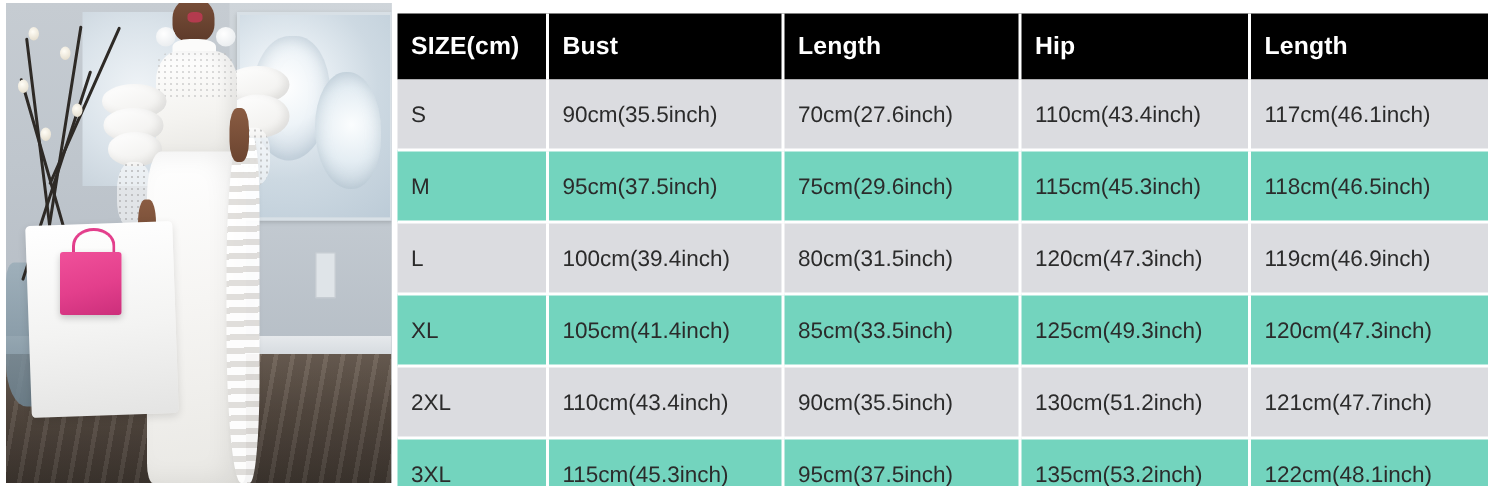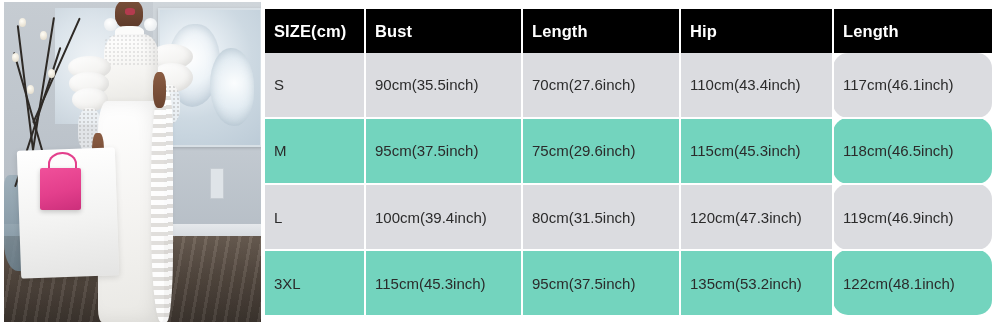--- a/index.html
+++ b/index.html
@@ -318,21 +318,21 @@
 
   table.size-table tbody td {
     padding: 4px 0 4px 9px;
     height: 38px;
     color: #2b2b2b;
     border-right: 2px solid #ffffff;
     border-bottom: 2px solid #ffffff;
     white-space: nowrap;
     font-size: 15px;
   }
-  table.size-table tbody td:last-child { border-right: none; border-radius: 15px; }
+  table.size-table tbody td:last-child { border-right: none; }
   table.size-table tbody tr:last-child td { border-bottom: none; }
 
   tbody tr.row-grey td { background: #dbdce0; }
   tbody tr.row-teal td { background: #73d4be; }
 </style>
 </head>
 <body>
 
 <div id="page">
 
@@ -427,20 +427,34 @@
           <td>118cm(46.5inch)</td>
         </tr>
         <tr class="row-grey">
           <td>L</td>
           <td>100cm(39.4inch)</td>
           <td>80cm(31.5inch)</td>
           <td>120cm(47.3inch)</td>
           <td>119cm(46.9inch)</td>
         </tr>
         <tr class="row-teal">
+          <td>XL</td>
+          <td>105cm(41.4inch)</td>
+          <td>85cm(33.5inch)</td>
+          <td>125cm(49.3inch)</td>
+          <td>120cm(47.3inch)</td>
+        </tr>
+        <tr class="row-grey">
+          <td>2XL</td>
+          <td>110cm(43.4inch)</td>
+          <td>90cm(35.5inch)</td>
+          <td>130cm(51.2inch)</td>
+          <td>121cm(47.7inch)</td>
+        </tr>
+        <tr class="row-teal">
           <td>3XL</td>
           <td>115cm(45.3inch)</td>
           <td>95cm(37.5inch)</td>
           <td>135cm(53.2inch)</td>
           <td>122cm(48.1inch)</td>
         </tr>
 
       </tbody>
     </table>
   </div>

